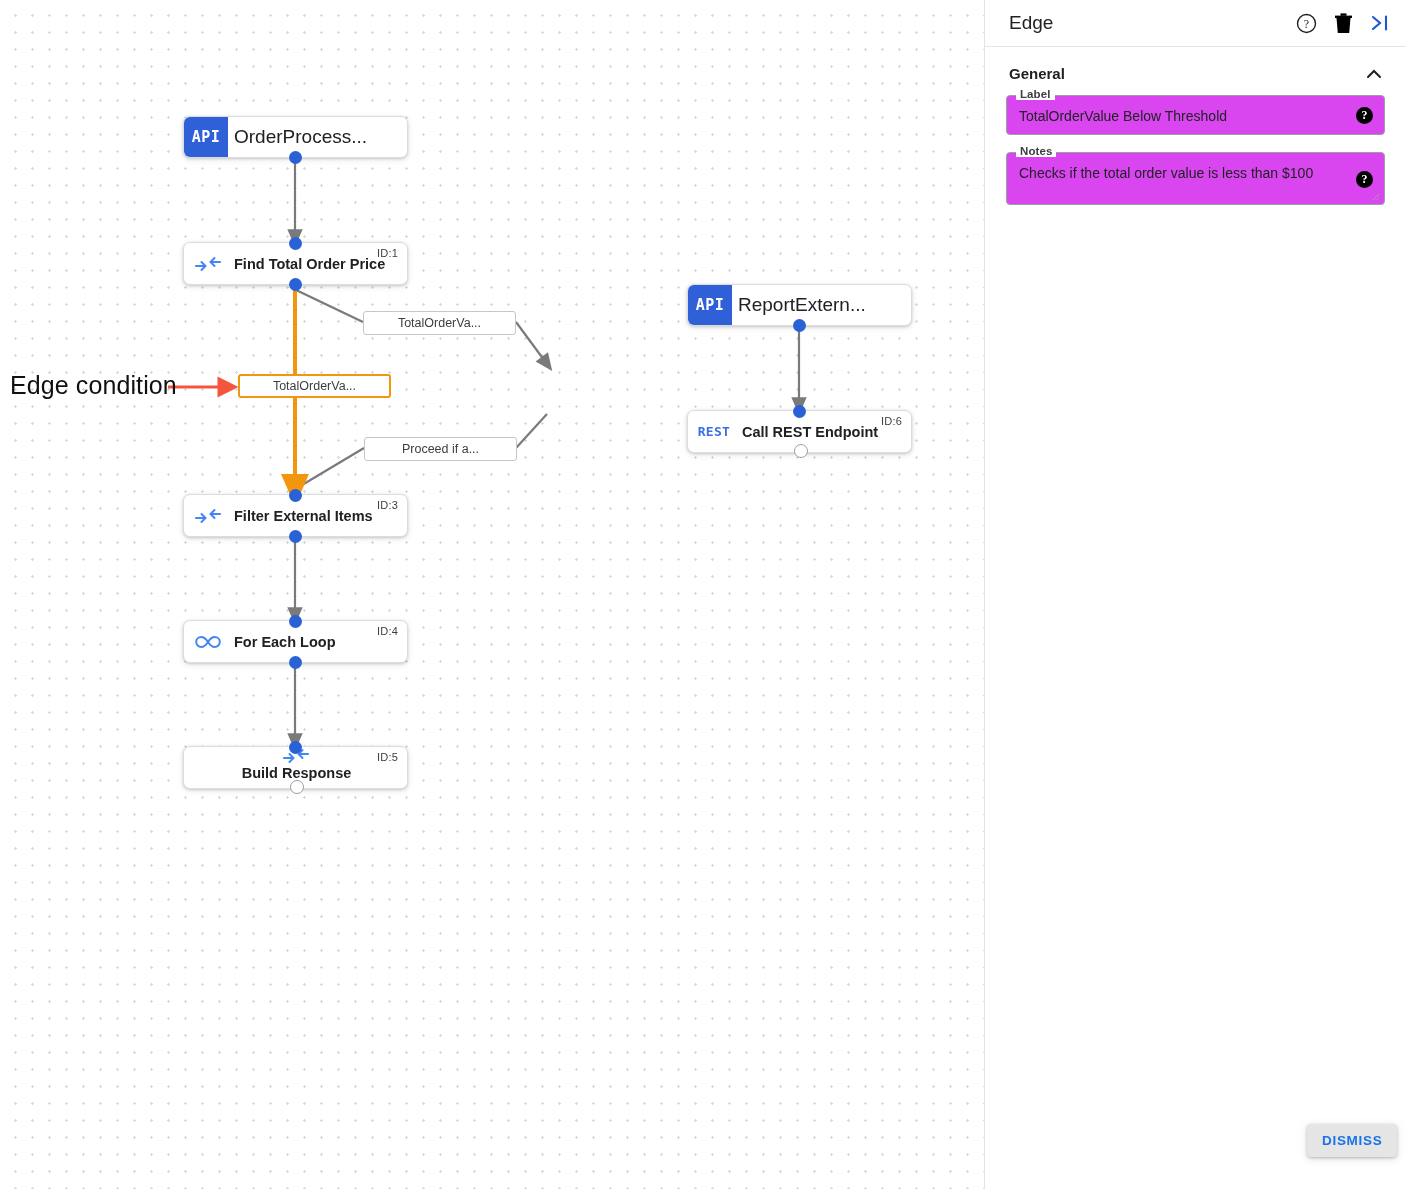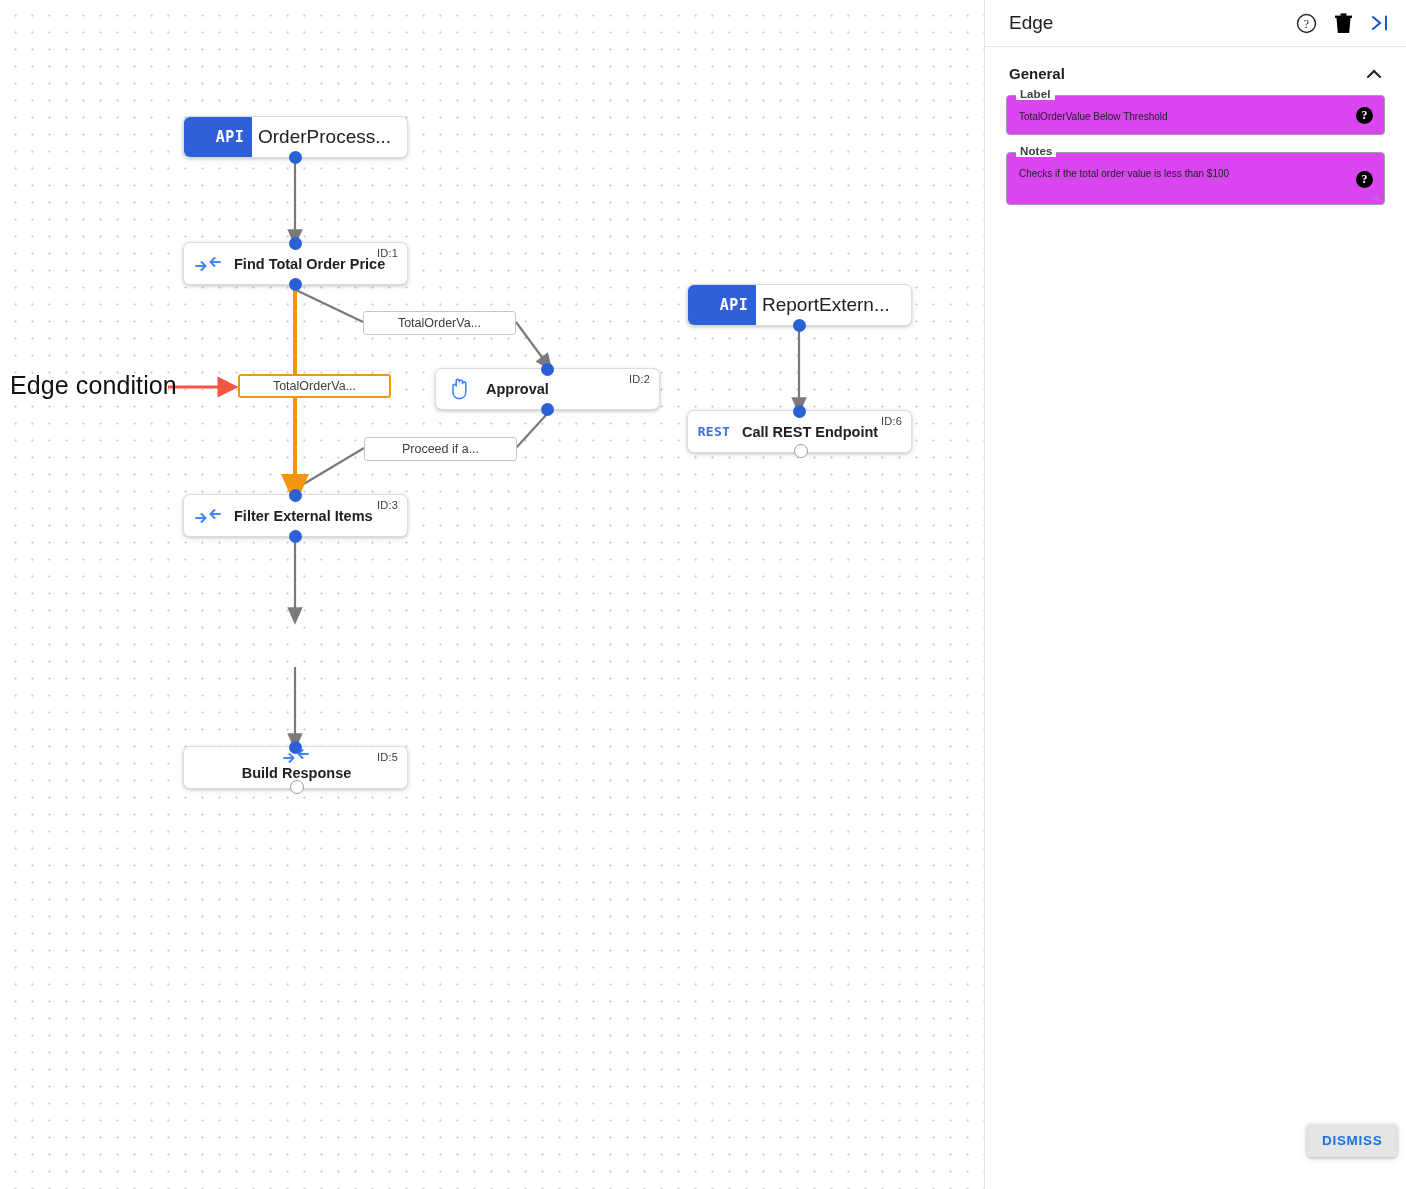--- a/index.html
+++ b/index.html
@@ -32,21 +32,20 @@
     box-sizing:border-box;
   }
   .node .badge{
     width:44px;align-self:stretch;
     background:#3060d8;
     border-radius:6px 0 0 6px;
     display:flex;align-items:center;justify-content:center;
     color:#fff;font-size:15px;font-weight:bold;
     font-family:"DejaVu Sans Mono","Liberation Mono",monospace;
     letter-spacing:.5px;
-    padding-left:24px;
   }
   .node .restbadge{
     width:52px;text-align:center;
     color:#3b6fe0;font-size:13px;font-weight:bold;
     font-family:"DejaVu Sans Mono","Liberation Mono",monospace;
     letter-spacing:.3px;
   }
   .node .ico{width:48px;display:flex;align-items:center;justify-content:center;}
   .node .ttl{font-size:14.5px;font-weight:bold;color:#202124;padding-left:2px;}
   .node .ttl.plain{font-weight:normal;font-size:19px;padding-left:6px;}
@@ -101,21 +100,21 @@
 
   .field{
     position:relative;border:1px solid #9aa0a6;border-radius:4px;
     box-sizing:border-box;margin-bottom:17px;background:#d946ef;
   }
   .field .flabel{
     position:absolute;top:-8px;left:9px;background:#fff;padding:0 4px;
     font-size:11.5px;font-weight:bold;color:#3c4043;letter-spacing:.1px;
   }
   .field .fval{
-    font-size:10px;color:#202124;padding:12px 40px 11px 12px;
+    font-size:14px;color:#202124;padding:12px 40px 11px 12px;
     line-height:17px;
   }
   .field .qmark{
     position:absolute;right:11px;
     width:17px;height:17px;border-radius:50%;
     background:#000;color:#fff;font-size:12px;font-weight:bold;
     display:flex;align-items:center;justify-content:center;
     font-family:"Liberation Serif",serif;
   }
   .field .resize{
@@ -185,51 +184,51 @@
             <path d="M19.5,3 L15.5,7 L19.5,11"></path>
           </g>
         </svg>
     </div>
     <div class="ttl">Find Total Order Price</div>
     <div class="idtag">ID:1</div>
     <div class="port" style="left:50%;margin-left:-6.5px;top:-6.5px;"></div>
     <div class="port" style="left:50%;margin-left:-6.5px;bottom:-6.5px;"></div>
   </div>
 
-  <div class="node" style="left:435px;top:368px;width:225px;height:42px;">
-    <div class="ico">
-      <svg width="22" height="24" viewBox="0 0 22 24">
-          <g stroke="#4285f4" stroke-width="1.6" fill="#fff" stroke-linejoin="round">
-            <path d="M4,15 L4,9 a1.6,1.6 0 0 1 3.2,0 L7.2,4 a1.6,1.6 0 0 1 3.2,0 L10.4,4.6 a1.6,1.6 0 0 1 3.2,0 L13.6,6.5 a1.6,1.6 0 0 1 3.2,0 L16.8,15 c0,4 -2.6,6.6 -6.4,6.6 C6.8,21.6 4,19.2 4,15 Z"></path>
-          </g>
-        </svg>
-    </div>
-    <div class="ttl">Approval</div>
-    <div class="idtag">ID:2</div>
-    <div class="port" style="left:50%;margin-left:-6.5px;top:-6.5px;"></div>
-    <div class="port" style="left:50%;margin-left:-6.5px;bottom:-6.5px;"></div>
-  </div>
 
   <div class="node" style="left:183px;top:494px;width:225px;height:43px;">
     <div class="ico">
       <svg width="26" height="18" viewBox="0 0 26 18">
           <g stroke="#4285f4" stroke-width="2" fill="none" stroke-linecap="round">
             <path d="M1,11 L10,11"></path>
             <path d="M6.5,7 L10.5,11 L6.5,15"></path>
             <path d="M25,7 L16,7"></path>
             <path d="M19.5,3 L15.5,7 L19.5,11"></path>
           </g>
         </svg>
     </div>
     <div class="ttl">Filter External Items</div>
     <div class="idtag">ID:3</div>
     <div class="port" style="left:50%;margin-left:-6.5px;top:-6.5px;"></div>
     <div class="port" style="left:50%;margin-left:-6.5px;bottom:-6.5px;"></div>
   </div>
 
+  <div class="node" style="left:183px;top:620px;width:225px;height:43px;">
+    <div class="ico">
+      <svg width="28" height="16" viewBox="0 0 28 16">
+          <g stroke="#4285f4" stroke-width="2" fill="none">
+            <path d="M14,8 C11.6,4.2 9.6,3 7.2,3 a5,5 0 0 0 0,10 c2.4,0 4.4,-1.2 6.8,-5 C16.4,4.2 18.4,3 20.8,3 a5,5 0 0 1 0,10 c-2.4,0 -4.4,-1.2 -6.8,-5 Z"></path>
+          </g>
+        </svg>
+    </div>
+    <div class="ttl">For Each Loop</div>
+    <div class="idtag">ID:4</div>
+    <div class="port" style="left:50%;margin-left:-6.5px;top:-6.5px;"></div>
+    <div class="port" style="left:50%;margin-left:-6.5px;bottom:-6.5px;"></div>
+  </div>
 
   <div class="node" style="left:183px;top:746px;width:225px;height:43px;flex-direction:column;">
     <div class="ico">
       <svg width="26" height="18" viewBox="0 0 26 18">
           <g stroke="#4285f4" stroke-width="2" fill="none" stroke-linecap="round">
             <path d="M1,11 L10,11"></path>
             <path d="M6.5,7 L10.5,11 L6.5,15"></path>
             <path d="M25,7 L16,7"></path>
             <path d="M19.5,3 L15.5,7 L19.5,11"></path>
           </g>

